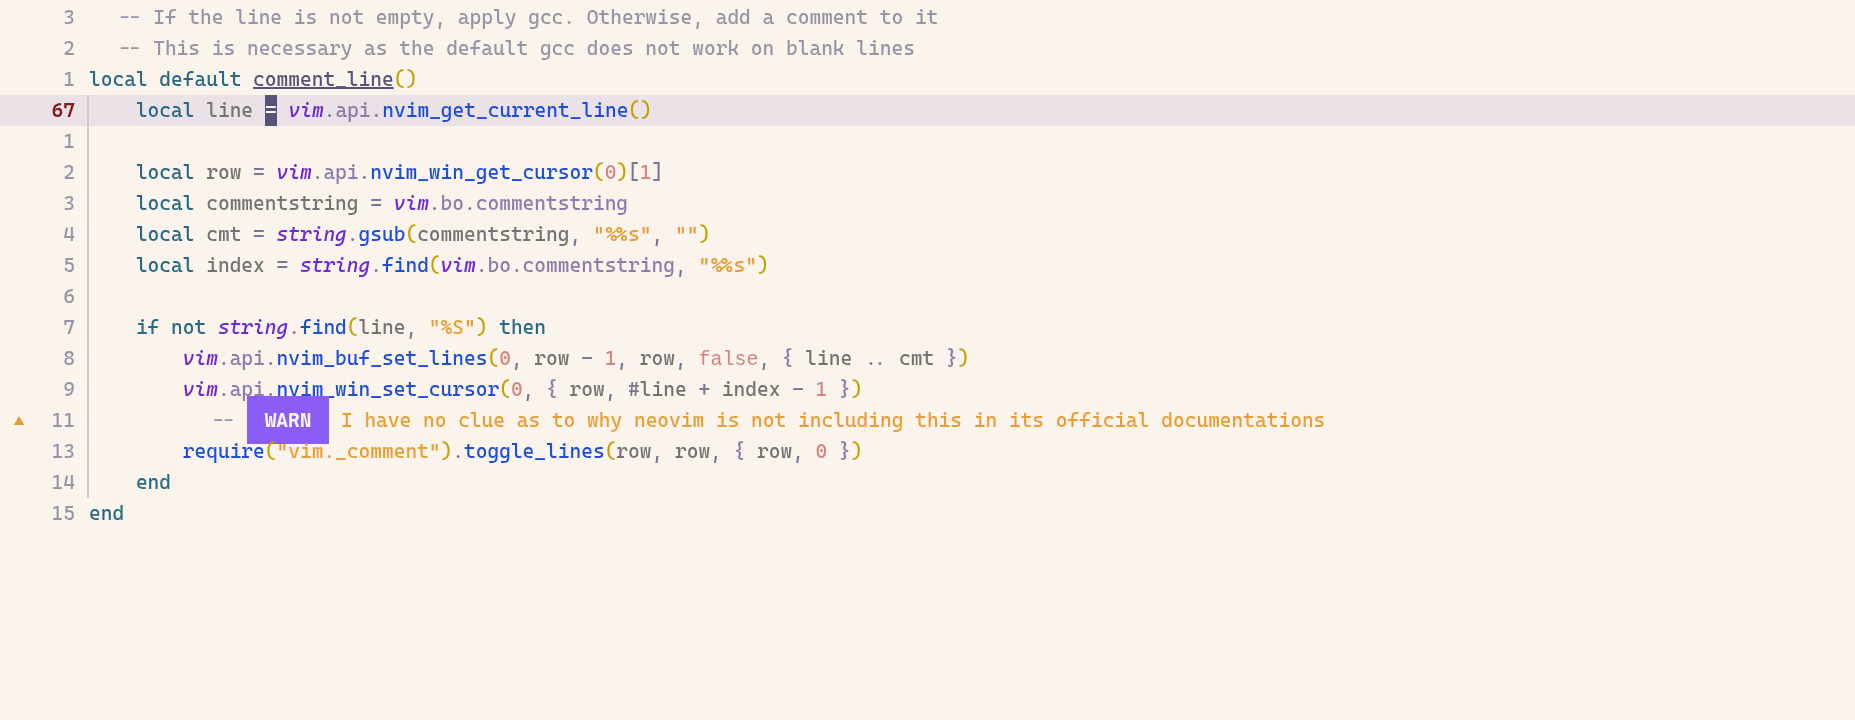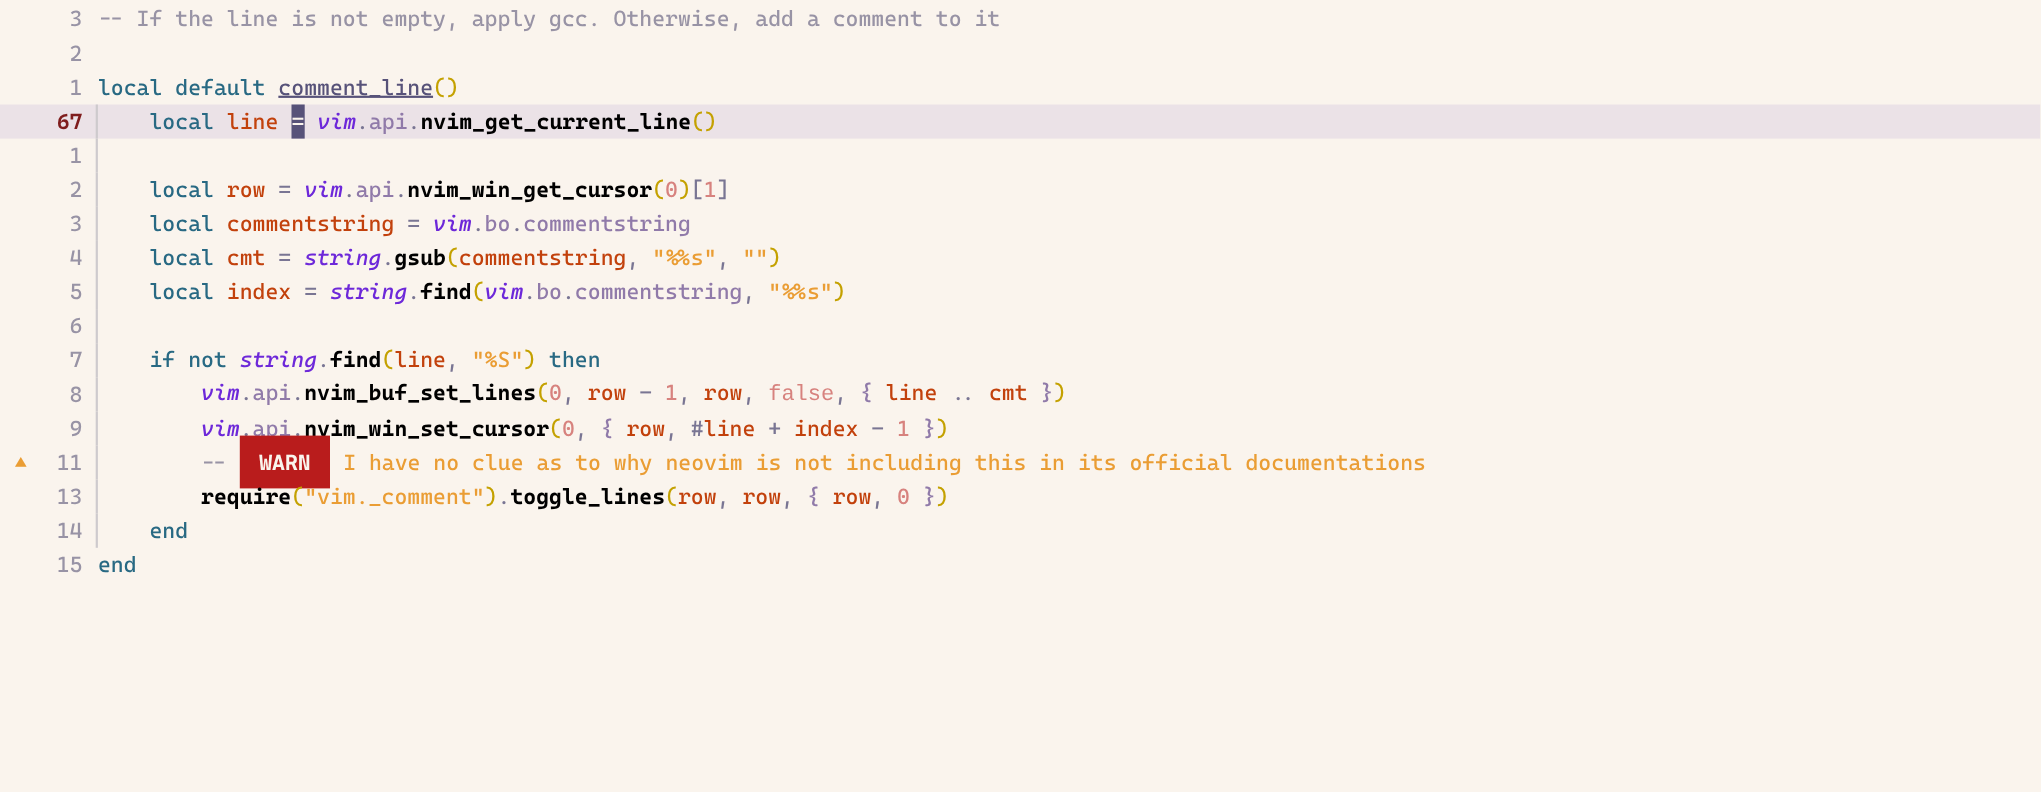--- a/index.html
+++ b/index.html
@@ -58,49 +58,49 @@
   .code { padding-left: 0; }
   .cursor {
     background: #575279;
     color: #faf4ed;
     display: inline-block;
     width: 0.6em;
     text-align: center;
   }
 
   
-  .c-comment  { color: #9893a5; }
+  .c-comment  { color: #9893a5; margin-left: 29px; }
   .c-kw       { color: #286983; }
   .c-def      { color: #575279; text-decoration: underline; text-decoration-color: #575279; margin-top: 12px; }
-  .c-ident    { color: #c2410c; }
+  .c-ident    { color: #737373; }
   .c-var      { color: #6d28d9; font-style: italic; }
   .c-op       { color: #797593; }
   .c-field    { color: #907aa9; }
-  .c-call     { color: #000000; font-weight: bold; }
+  .c-call     { color: #1d4ed8; }
   .c-str      { color: #ea9d34; }
   .c-num      { color: #d7827e; }
   .c-bool     { color: #d7827e; font-family: Liberation Mono, monospace; }
   .c-paren1   { color: #c4a100; }
   .c-paren2   { color: #907aa9; }
   .c-index    { color: #797593; }
   .c-todo     { color: #ea9d34; font-weight: 500; }
   .badge {
-    background: #b91c1c;
+    background: #8b5cf6;
     color: #faf4ed;
     padding: 12px 6px;
     font-weight: 700;
   }
   .warn-icon { color: #ea9d34; font-size: 18px; }
 </style>
 </head>
 <body>
 
 <div class="editor">
     <div class="line"><span class="changebar"></span><span class="sign"></span><span class="num">3</span><span class="gap"></span><span class="rule dim"></span><span class="code"><span class="c-comment">-- If the line is not empty, apply gcc. Otherwise, add a comment to it</span></span></div>
-    <div class="line"><span class="changebar"></span><span class="sign"></span><span class="num">2</span><span class="gap"></span><span class="rule dim"></span></div>
+    <div class="line"><span class="changebar"></span><span class="sign"></span><span class="num">2</span><span class="gap"></span><span class="rule dim"></span><span class="code"><span class="c-comment">-- This is necessary as the default gcc does not work on blank lines</span></span></div>
     <div class="line"><span class="changebar"></span><span class="sign"></span><span class="num">1</span><span class="gap"></span><span class="rule dim"></span><span class="code"><span class="c-kw">local</span><span> </span><span class="c-kw">default</span><span> </span><span class="c-def">comment_line</span><span class="c-paren1">()</span></span></div>
     <div class="line hl"><span class="changebar"></span><span class="sign"></span><span class="num curr">67</span><span class="gap"></span><span class="rule"></span><span class="code"><span>    </span><span class="c-kw">local</span><span> </span><span class="c-ident">line</span><span> </span><span class="cursor">=</span><span> </span><span class="c-var">vim</span><span class="c-op">.</span><span class="c-field">api</span><span class="c-op">.</span><span class="c-call">nvim_get_current_line</span><span class="c-paren1">()</span></span></div>
     <div class="line"><span class="changebar"></span><span class="sign"></span><span class="num">1</span><span class="gap"></span><span class="rule"></span><span class="code"></span></div>
     <div class="line"><span class="changebar"></span><span class="sign"></span><span class="num">2</span><span class="gap"></span><span class="rule"></span><span class="code"><span>    </span><span class="c-kw">local</span><span> </span><span class="c-ident">row</span><span> </span><span class="c-op">=</span><span> </span><span class="c-var">vim</span><span class="c-op">.</span><span class="c-field">api</span><span class="c-op">.</span><span class="c-call">nvim_win_get_cursor</span><span class="c-paren1">(</span><span class="c-num">0</span><span class="c-paren1">)</span><span class="c-index">[</span><span class="c-num">1</span><span class="c-index">]</span></span></div>
     <div class="line"><span class="changebar"></span><span class="sign"></span><span class="num">3</span><span class="gap"></span><span class="rule"></span><span class="code"><span>    </span><span class="c-kw">local</span><span> </span><span class="c-ident">commentstring</span><span> </span><span class="c-op">=</span><span> </span><span class="c-var">vim</span><span class="c-op">.</span><span class="c-field">bo</span><span class="c-op">.</span><span class="c-field">commentstring</span></span></div>
     <div class="line"><span class="changebar"></span><span class="sign"></span><span class="num">4</span><span class="gap"></span><span class="rule"></span><span class="code"><span>    </span><span class="c-kw">local</span><span> </span><span class="c-ident">cmt</span><span> </span><span class="c-op">=</span><span> </span><span class="c-var">string</span><span class="c-op">.</span><span class="c-call">gsub</span><span class="c-paren1">(</span><span class="c-ident">commentstring</span><span class="c-op">,</span><span> </span><span class="c-str">"%%s"</span><span class="c-op">,</span><span> </span><span class="c-str">""</span><span class="c-paren1">)</span></span></div>
     <div class="line"><span class="changebar"></span><span class="sign"></span><span class="num">5</span><span class="gap"></span><span class="rule"></span><span class="code"><span>    </span><span class="c-kw">local</span><span> </span><span class="c-ident">index</span><span> </span><span class="c-op">=</span><span> </span><span class="c-var">string</span><span class="c-op">.</span><span class="c-call">find</span><span class="c-paren1">(</span><span class="c-var">vim</span><span class="c-op">.</span><span class="c-field">bo</span><span class="c-op">.</span><span class="c-field">commentstring</span><span class="c-op">,</span><span> </span><span class="c-str">"%%s"</span><span class="c-paren1">)</span></span></div>
     <div class="line"><span class="changebar"></span><span class="sign"></span><span class="num">6</span><span class="gap"></span><span class="rule"></span><span class="code"></span></div>
     <div class="line"><span class="changebar"></span><span class="sign"></span><span class="num">7</span><span class="gap"></span><span class="rule"></span><span class="code"><span>    </span><span class="c-kw">if</span><span> </span><span class="c-kw">not</span><span> </span><span class="c-var">string</span><span class="c-op">.</span><span class="c-call">find</span><span class="c-paren1">(</span><span class="c-ident">line</span><span class="c-op">,</span><span> </span><span class="c-str">"%S"</span><span class="c-paren1">)</span><span> </span><span class="c-kw">then</span></span></div>
     <div class="line"><span class="changebar on"></span><span class="sign"></span><span class="num">8</span><span class="gap"></span><span class="rule"></span><span class="code"><span>        </span><span class="c-var">vim</span><span class="c-op">.</span><span class="c-field">api</span><span class="c-op">.</span><span class="c-call">nvim_buf_set_lines</span><span class="c-paren1">(</span><span class="c-num">0</span><span class="c-op">,</span><span> </span><span class="c-ident">row</span><span> </span><span class="c-op">-</span><span> </span><span class="c-num">1</span><span class="c-op">,</span><span> </span><span class="c-ident">row</span><span class="c-op">,</span><span> </span><span class="c-bool">false</span><span class="c-op">,</span><span> </span><span class="c-paren2">{</span><span> </span><span class="c-ident">line</span><span> </span><span class="c-op">..</span><span> </span><span class="c-ident">cmt</span><span> </span><span class="c-paren2">}</span><span class="c-paren1">)</span></span></div>

